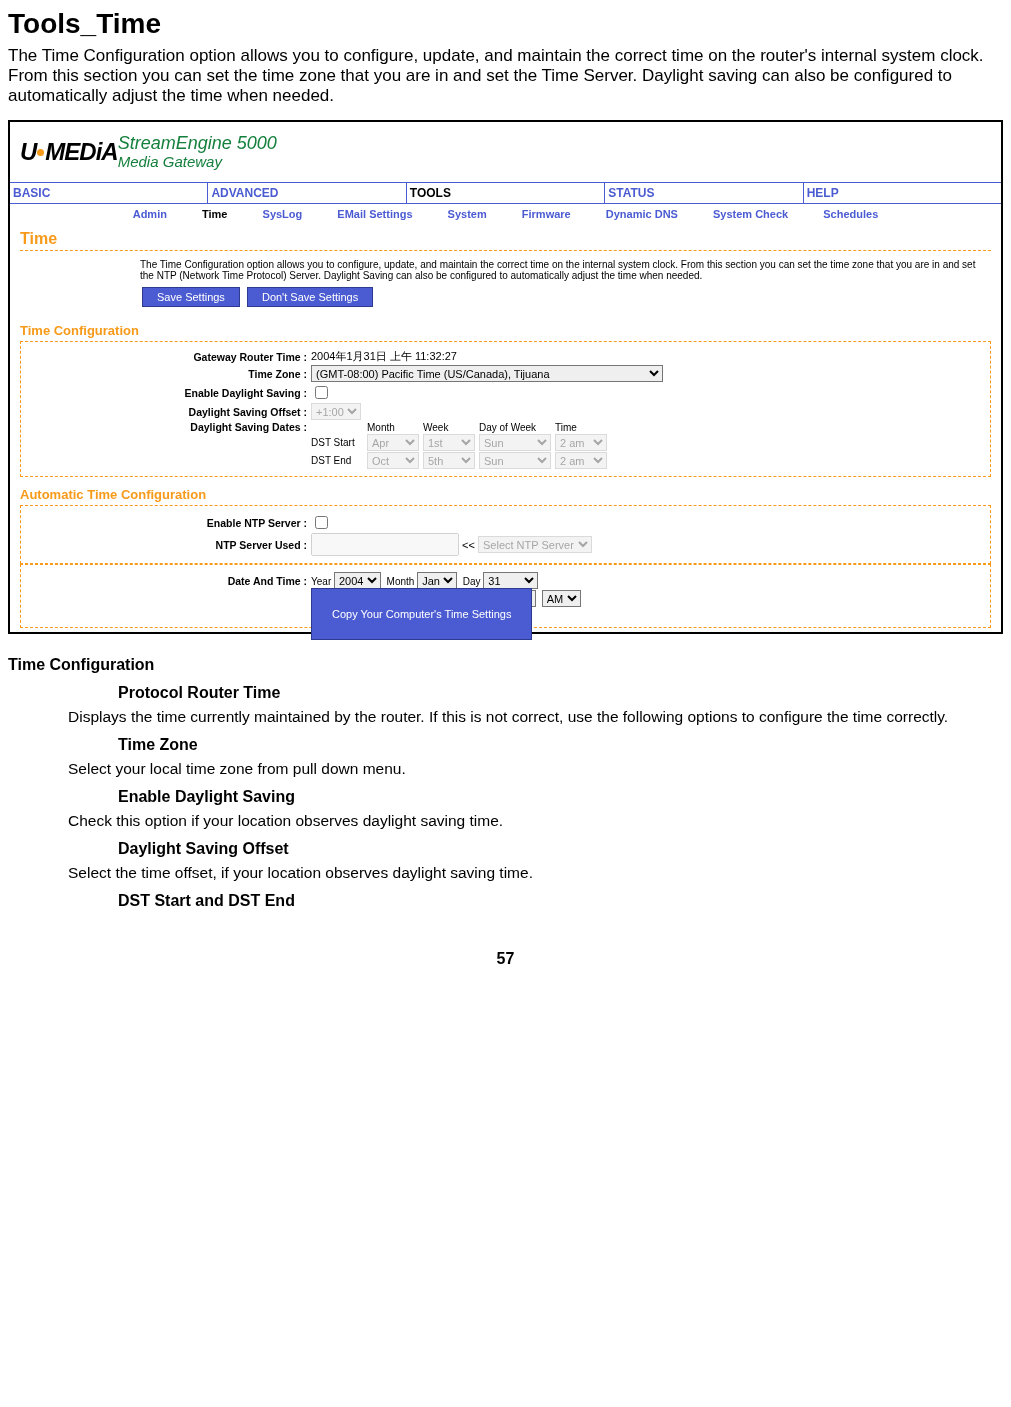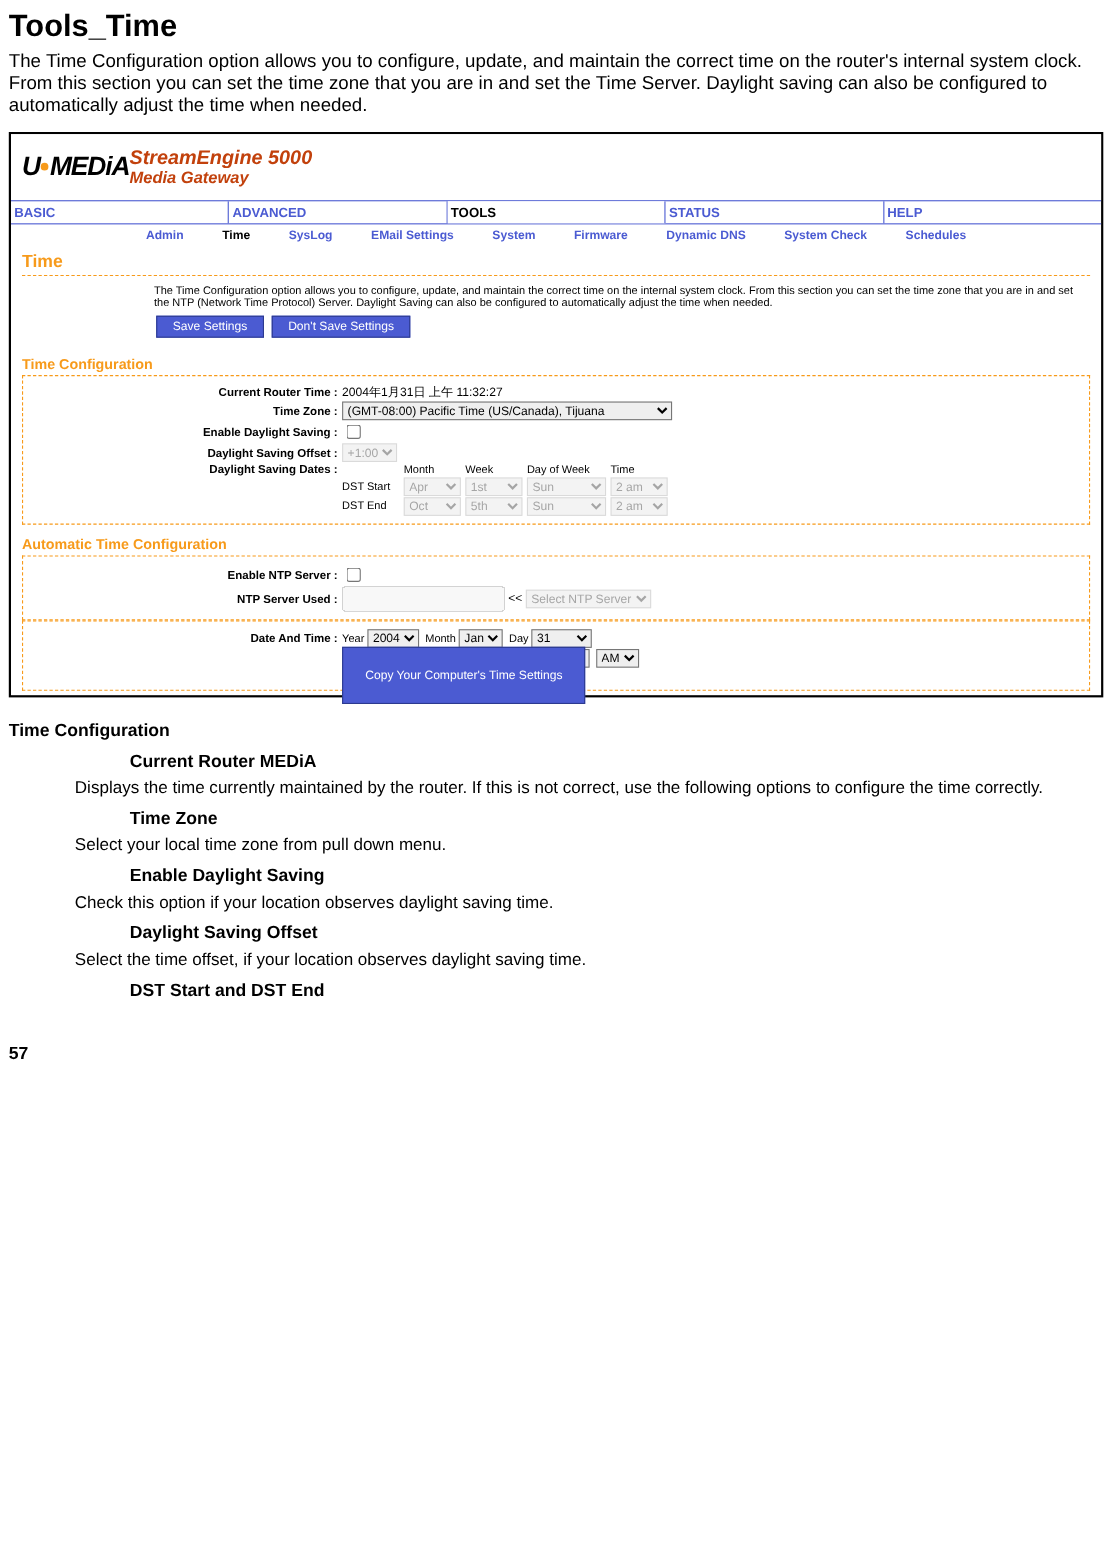--- a/index.html
+++ b/index.html
@@ -2,21 +2,21 @@
 <html><head>
 <meta charset="utf-8">
 <style>
   body{font-family:Arial,Helvetica,sans-serif;font-size:14.5px;color:#000;margin:0;padding:8px;width:995px}
   h1{font-size:28px;font-weight:bold;margin:0 0 6px}
   p.intro{font-size:17px;margin:0 0 14px}
   .shot{border:2px solid #000;font-size:11px;color:#000}
   .shot-head{height:52px;background:#fff;display:flex;align-items:center;padding:4px 10px;gap:0}
   .logo{font-size:24px;font-weight:bold;font-style:italic;letter-spacing:-1px}
   .logo .dot{display:inline-block;width:7px;height:7px;background:#f79a1a;border-radius:50%;margin:0 1px 4px}
-  .subtitle{color:#c2410c;font-style:italic;font-weight:bold;font-size:18px;line-height:1.1}
+  .subtitle{color:#15803d;font-style:italic;font-weight:normal;font-size:18px;line-height:1.1}
   .subtitle .s2{display:block;font-size:15px}
   .maintabs{display:flex;border-top:1px solid #4b5bd2;border-bottom:1px solid #4b5bd2}
   .maintabs>div{flex:1;text-align:left;padding:3px;border-right:1px solid #4b5bd2;font-weight:bold;color:#4b5bd2;font-size:12px}
   .maintabs>div:last-child{border-right:none}
   .maintabs .active{background:#fff;color:#000}
   .subtabs{text-align:center;padding:4px;font-size:11px;color:#4b5bd2;font-weight:bold}
   .subtabs span{margin:0 16px}
   .subtabs .cur{color:#000}
   .page{padding:2px 10px 4px}
   .pt{color:#f79a1a;font-weight:bold;font-size:16px;margin:4px 0 2px}
@@ -28,21 +28,21 @@
   .row{display:grid;grid-template-columns:280px auto;gap:4px;align-items:center;margin:1px 0}
   .lab{text-align:right;font-size:10.5px;font-weight:bold}
   input[type=text],select{font-size:11px;height:17px;font-family:Arial}
   select{background:#efefef}
   .cols{display:inline-grid;grid-template-columns:52px 52px 52px 72px 52px;gap:4px;font-size:10px;align-items:center}
   .wbtn{background:#4b5bd2;color:#fff;font-size:11px;padding:19px 20px;border:1px solid #2c3a8f}
   .doc{margin-top:22px;font-size:15.5px}
   .doc h2{font-size:16px;margin:10px 0 6px}
   .doc h3{font-size:16px;margin:10px 0 6px 110px}
   .doc p{margin:4px 0 6px 60px}
-  .pn{text-align:left;font-size:16px;font-weight:bold;margin-top:40px}
+  .pn{text-align:center;font-size:16px;font-weight:bold;margin-top:40px}
 </style>
 </head>
 <body>
 
 <h1>Tools_Time</h1>
 <p class="intro">The Time Configuration option allows you to configure, update, and maintain the correct time on the router's internal system clock. From this section you can set the time zone that you are in and set the Time Server. Daylight saving can also be configured to automatically adjust the time when needed.</p>
 
 <div class="shot">
   <div class="shot-head">
     <div class="logo">U<span class="dot"></span>MEDiA</div>
@@ -74,26 +74,26 @@
     <hr class="dash">
     <div class="note">The Time Configuration option allows you to configure, update, and maintain the correct time on the internal system clock. From this section you can set the time zone that you are in and set the NTP (Network Time Protocol) Server. Daylight Saving can also be configured to automatically adjust the time when needed.</div>
     <div style="margin-left:120px">
       <span class="btn">Save Settings</span>
       <span class="btn">Don't Save Settings</span>
     </div>
 
     <div class="sec">Time Configuration</div>
     <div class="box">
       <div class="row">
-          <div class="lab">Current Router Time :</div>
+          <div class="lab">Gateway Router Time :</div>
           <div>2004年1月31日 上午 11:32:27</div>
         </div>
       <div class="row">
           <div class="lab">Time Zone :</div>
-          <div><select style="width:300px"><option>(GMT-08:00) Pacific Time (US/Canada), Tijuana</option></select></div>
+          <div><select style="width:352px"><option>(GMT-08:00) Pacific Time (US/Canada), Tijuana</option></select></div>
         </div>
       <div class="row">
           <div class="lab">Enable Daylight Saving :</div>
           <div><input type="checkbox" style=""></div>
         </div>
       <div class="row">
           <div class="lab">Daylight Saving Offset :</div>
           <div><select disabled=""><option>+1:00</option></select></div>
         </div>
       <div class="row">
@@ -165,21 +165,21 @@
       <div class="row">
           <div></div>
           <div><span class="wbtn">Copy Your Computer's Time Settings</span></div>
         </div>
     </div>
   </div>
 </div>
 
 <div class="doc">
   <h2>Time Configuration</h2>
-  <h3>Current Router MEDiA</h3>
+  <h3>Protocol Router Time</h3>
   <p>Displays the time currently maintained by the router. If this is not correct, use the following options to configure the time correctly.</p>
   <h3>Time Zone</h3>
   <p>Select your local time zone from pull down menu.</p>
   <h3>Enable Daylight Saving</h3>
   <p>Check this option if your location observes daylight saving time.</p>
   <h3>Daylight Saving Offset</h3>
   <p>Select the time offset, if your location observes daylight saving time.</p>
   <h3>DST Start and DST End</h3>
 </div>
 

